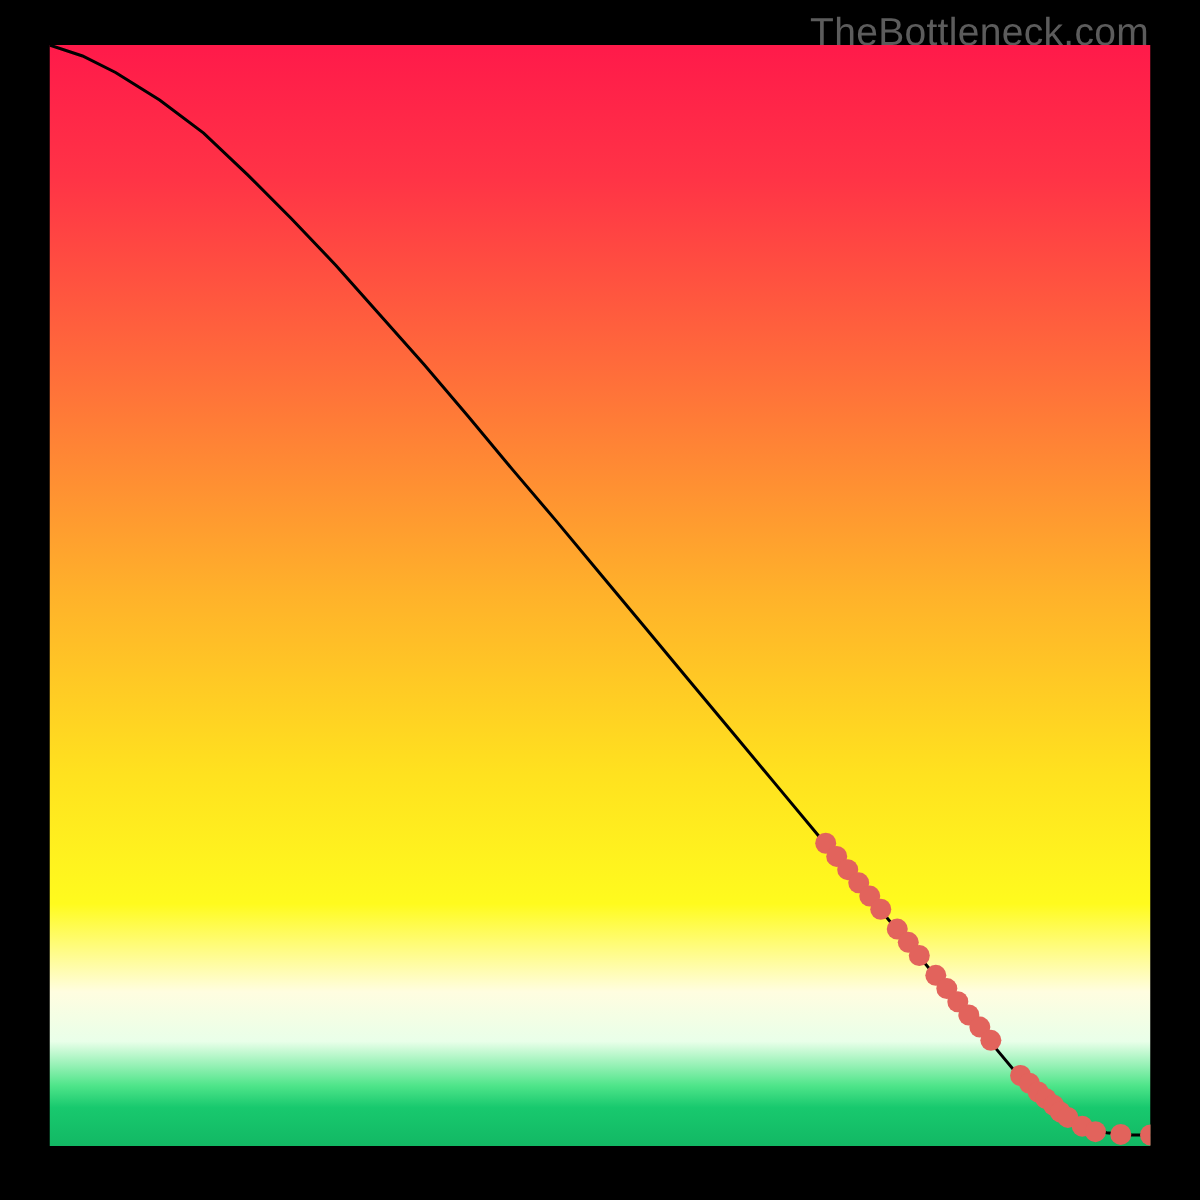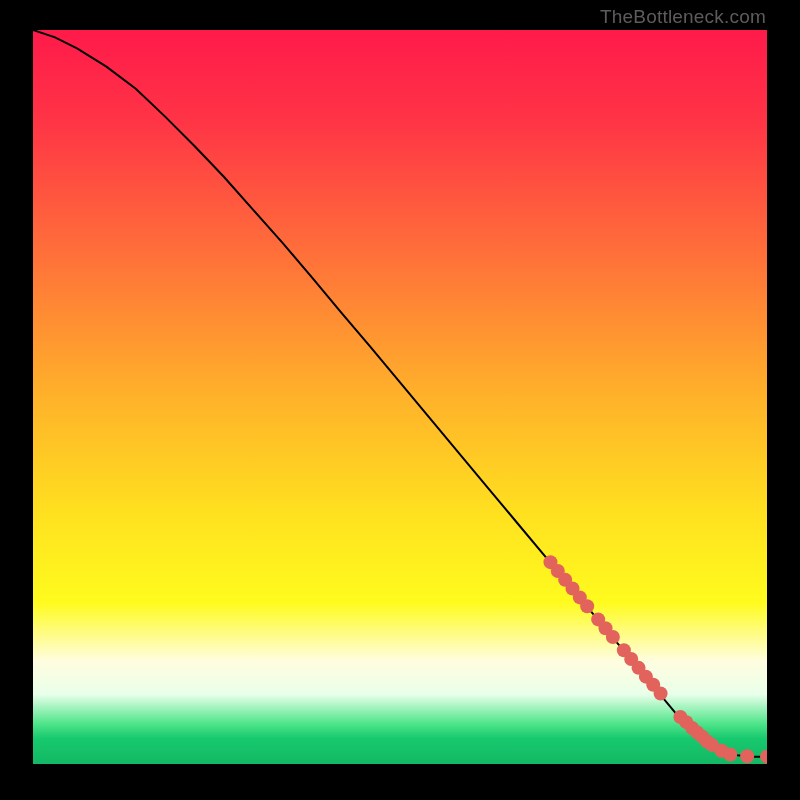--- a/index.html
+++ b/index.html
@@ -24,21 +24,21 @@
     left: 0;
     top: 0;
     width: 734px;
     height: 734px;
   }
   .watermark {
     position: absolute;
     top: 6px;
     right: 34px;
     color: #5c5c5c;
-    font-size: 19px;
+    font-size: 26px;
     font-weight: 500;
     letter-spacing: 0.2px;
     user-select: none;
   }
   svg { display: block; }
 </style>
 </head>
 <body>
 
 <div class="watermark">TheBottleneck.com</div>

